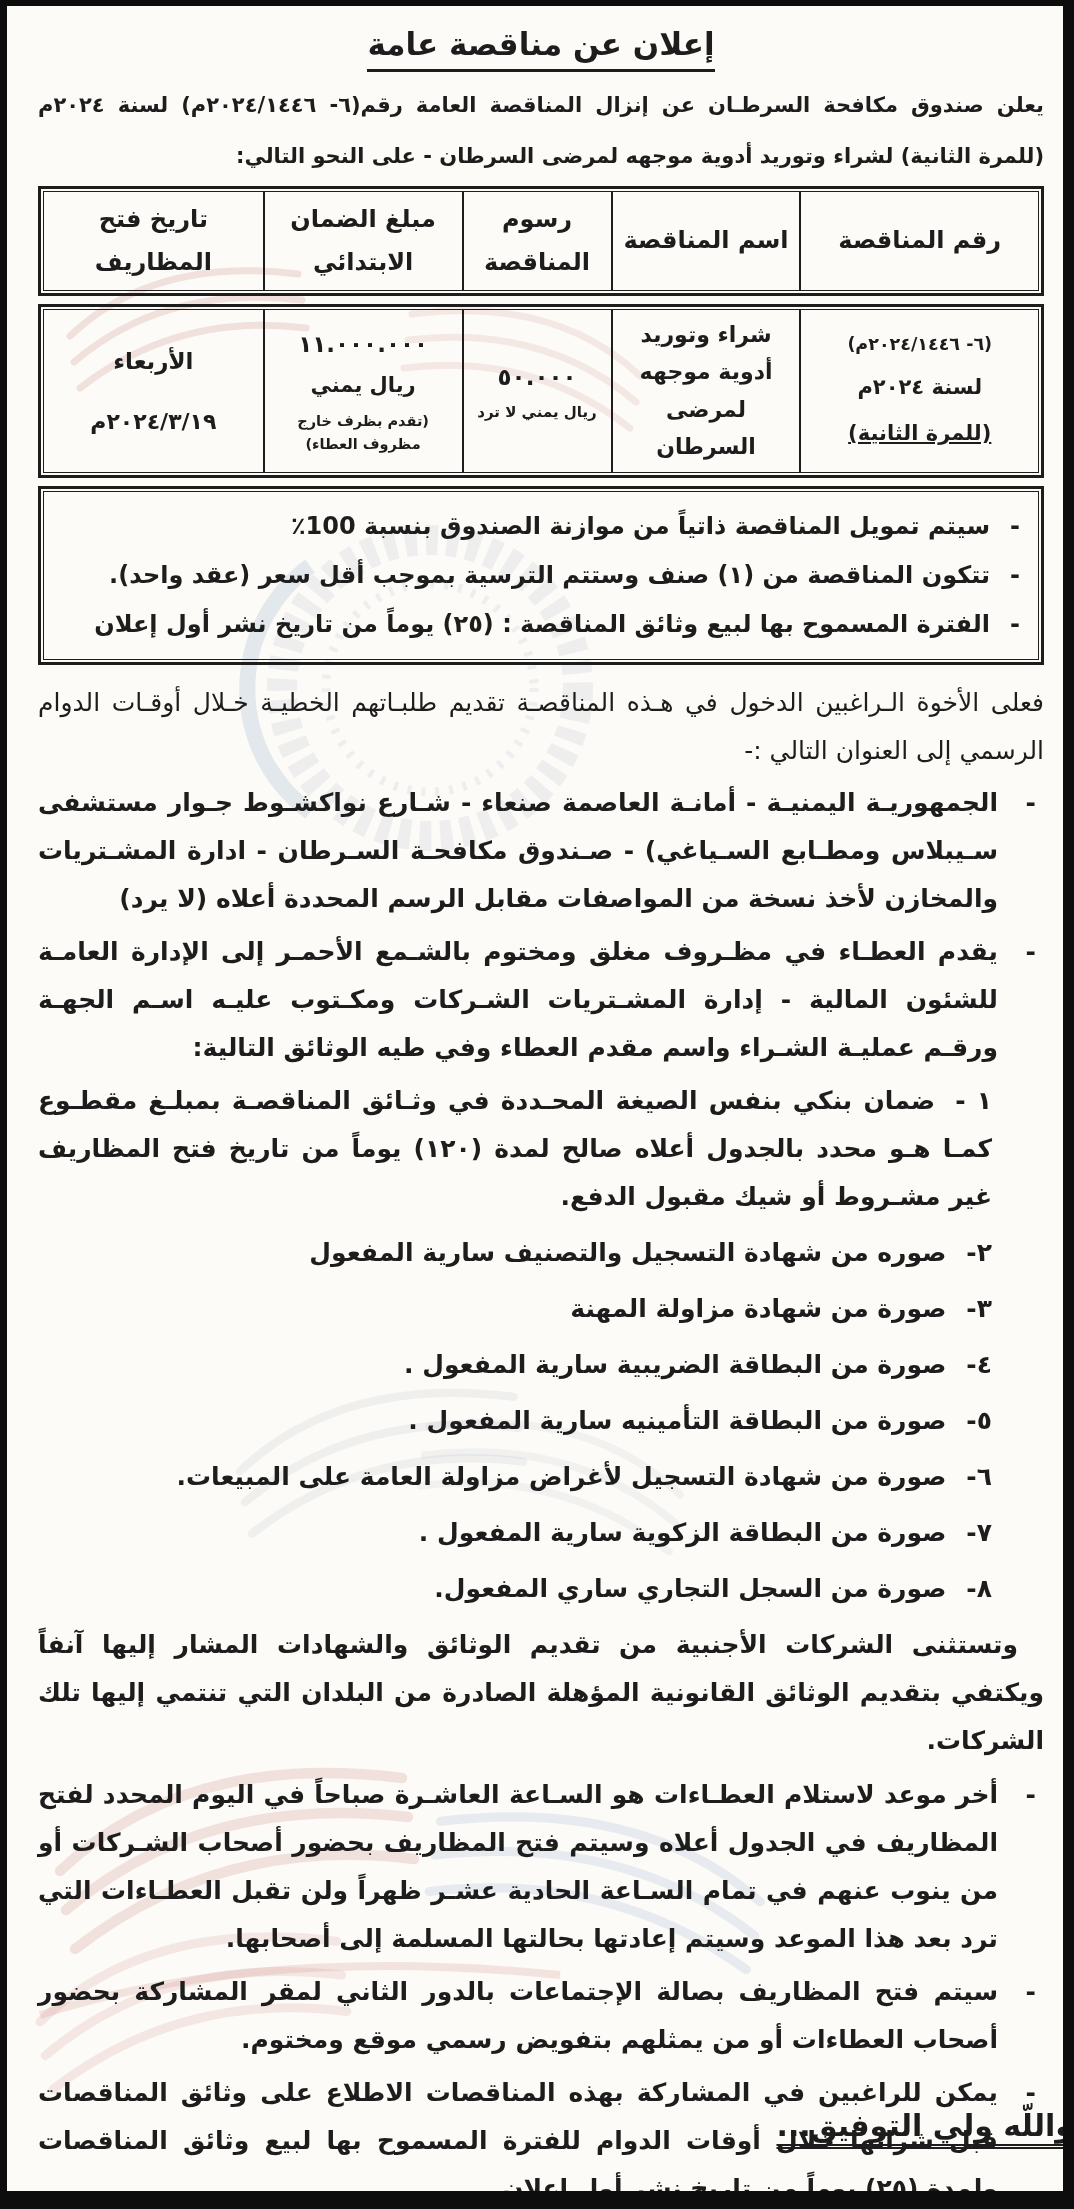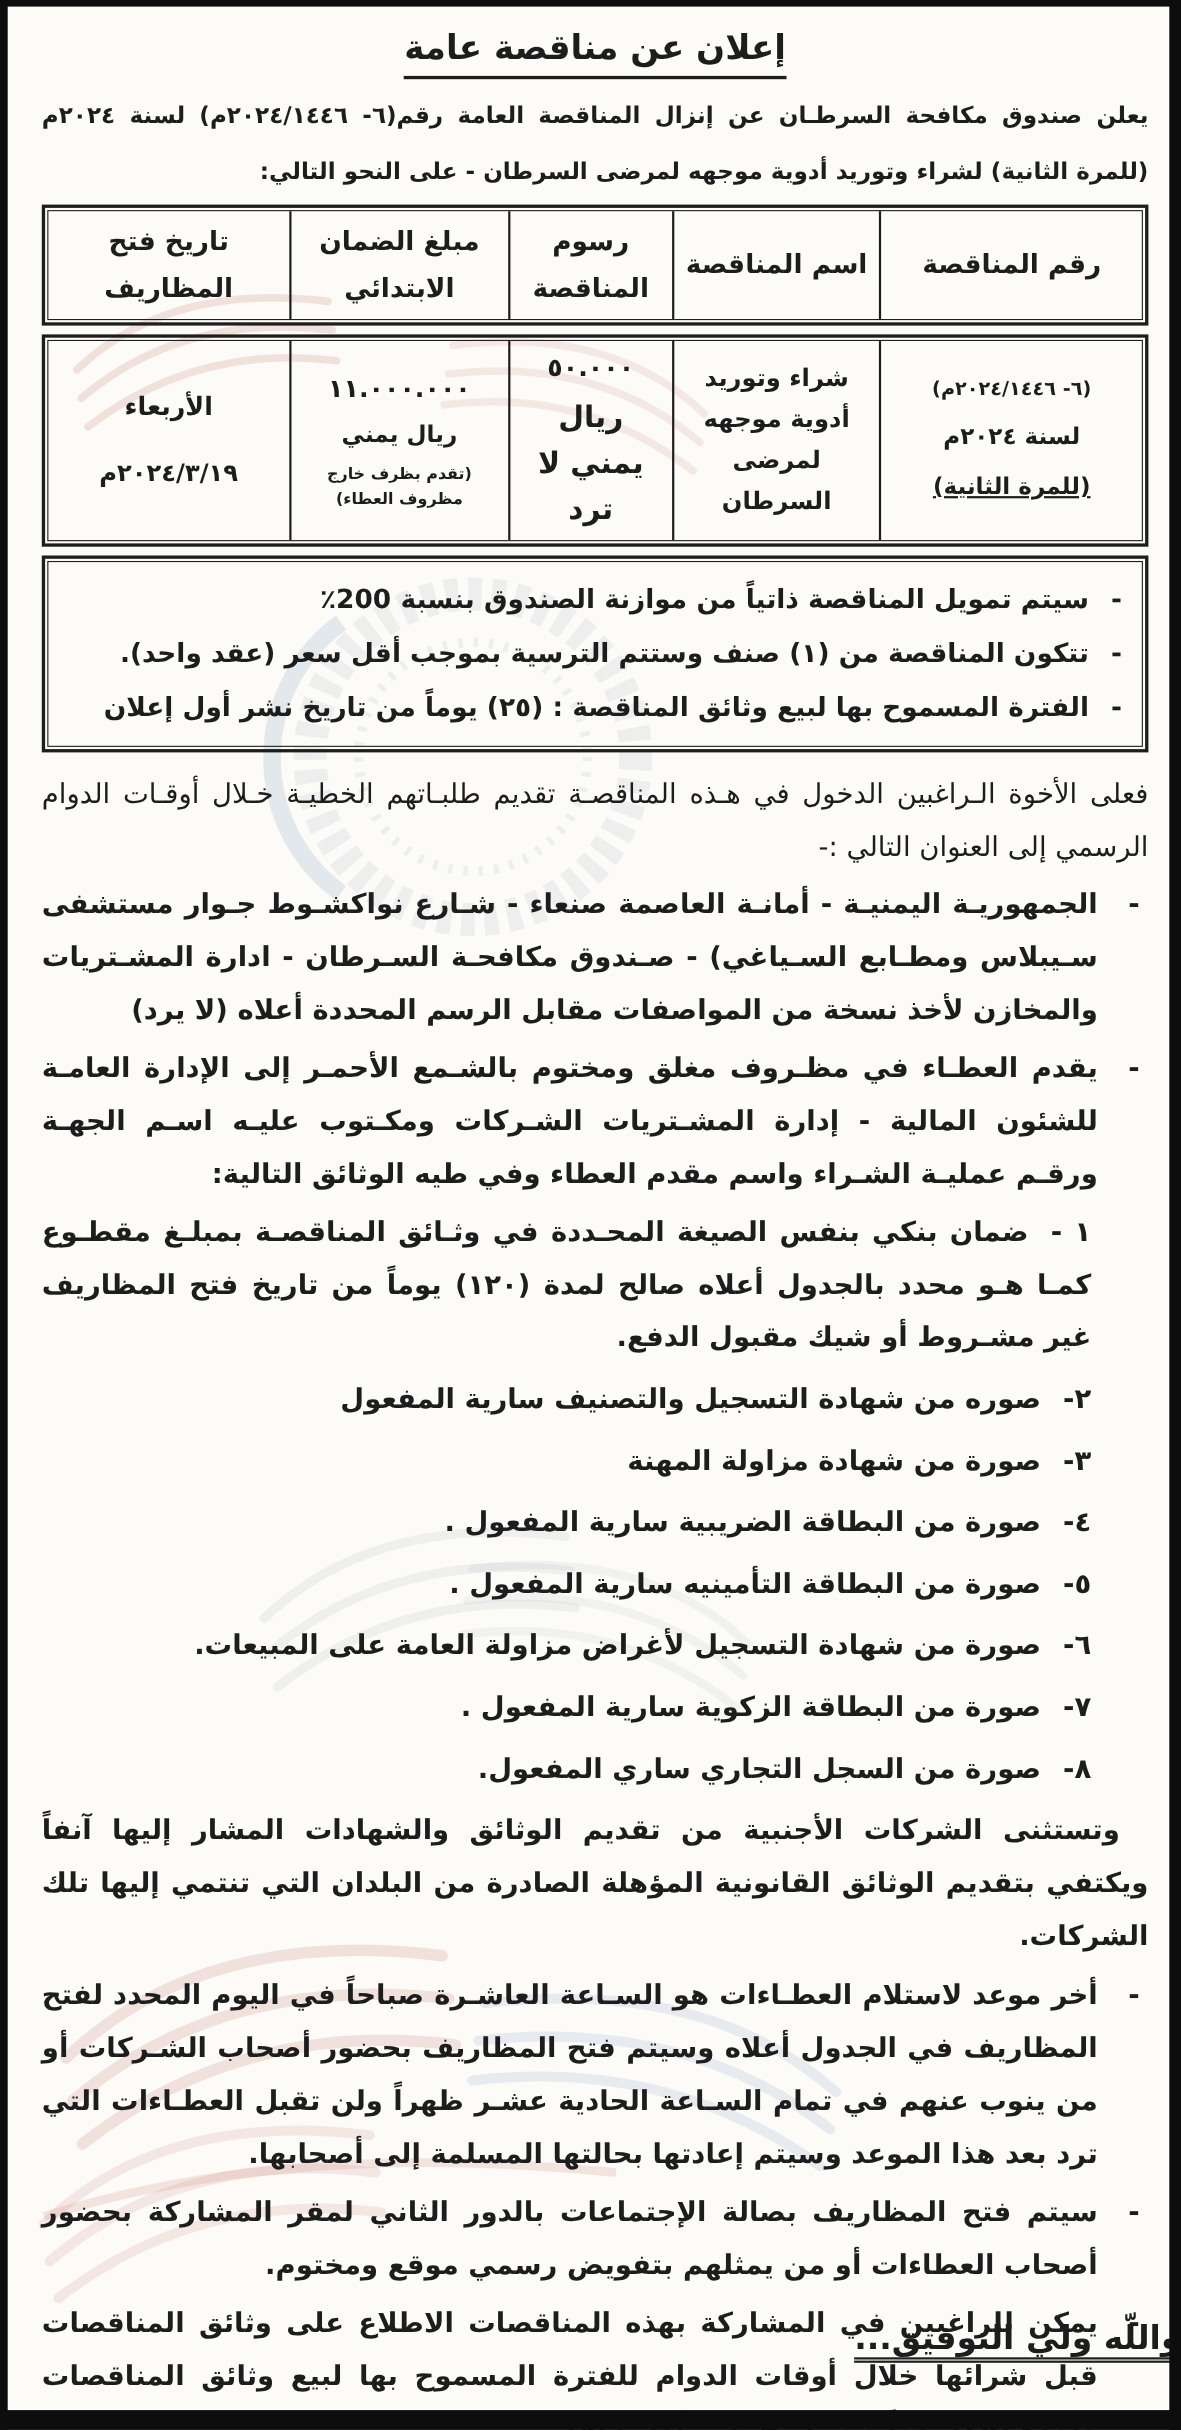--- a/index.html
+++ b/index.html
@@ -43,21 +43,21 @@
     text-align:center;font-weight:700;padding:6px 4px;
   }
   .cell:not(:last-child){border-inline-end:2px solid var(--text)}
   .c1{flex:0 0 24%}.c2{flex:0 0 19%}.c3{flex:0 0 15%}.c4{flex:0 0 20%}.c5{flex:0 0 22%}
   .head-row .cell{font-size:24px;line-height:1.8;min-height:92px}
   .body-row .cell{min-height:152px;font-size:22px;line-height:1.7}
   .num-l1{font-size:17.5px;margin-bottom:10px}
   .num-l2{font-size:21px;margin-bottom:10px}
   .num-l3{font-size:21px;text-decoration:underline}
   .fee-amount,.gr-amount{font-size:23px;letter-spacing:1px;margin-bottom:4px}
-  .fee-note{font-size:27px;line-height:1.55;max-width:120px}
+  .fee-note{font-size:15px;line-height:1.55;max-width:120px}
   .gr-currency{font-size:21px;margin-bottom:6px}
   .gr-note{font-size:14.5px;line-height:1.6;max-width:150px}
   .open-day{font-size:23px;margin-bottom:22px}
   .open-date{font-size:22px}
   .notes-inner{display:block;padding:10px 14px 10px 8px}
   .note-line{position:relative;padding-right:34px;font-size:24px;font-weight:700;line-height:2.05;text-align:right}
   .note-line .dash{position:absolute;right:4px;top:0}
   
   .para{font-size:25px;font-weight:400;line-height:1.92;text-align:justify;margin:14px 0 4px}
   .bullet{position:relative;padding-right:46px;font-size:25px;font-weight:700;line-height:1.92;margin:0 0 5px}
@@ -145,21 +145,21 @@
         </div>
       </div>
     </div>
 
     <div class="gap"></div>
 
     <div class="tbox">
       <div class="tbox-inner notes-inner">
         <div class="note-line">
           <span class="dash">-</span>
-          <span>سيتم تمويل المناقصة ذاتياً من موازنة الصندوق بنسبة 200٪</span>
+          <span>سيتم تمويل المناقصة ذاتياً من موازنة الصندوق بنسبة 100٪</span>
         </div>
         <div class="note-line">
           <span class="dash">-</span>
           <span>تتكون المناقصة من (١) صنف وستتم الترسية بموجب أقل سعر (عقد واحد).</span>
         </div>
         <div class="note-line">
           <span class="dash">-</span>
           <span>الفترة المسموح بها لبيع وثائق المناقصة : (٢٥) يوماً من تاريخ نشر أول إعلان</span>
         </div>
       </div>

